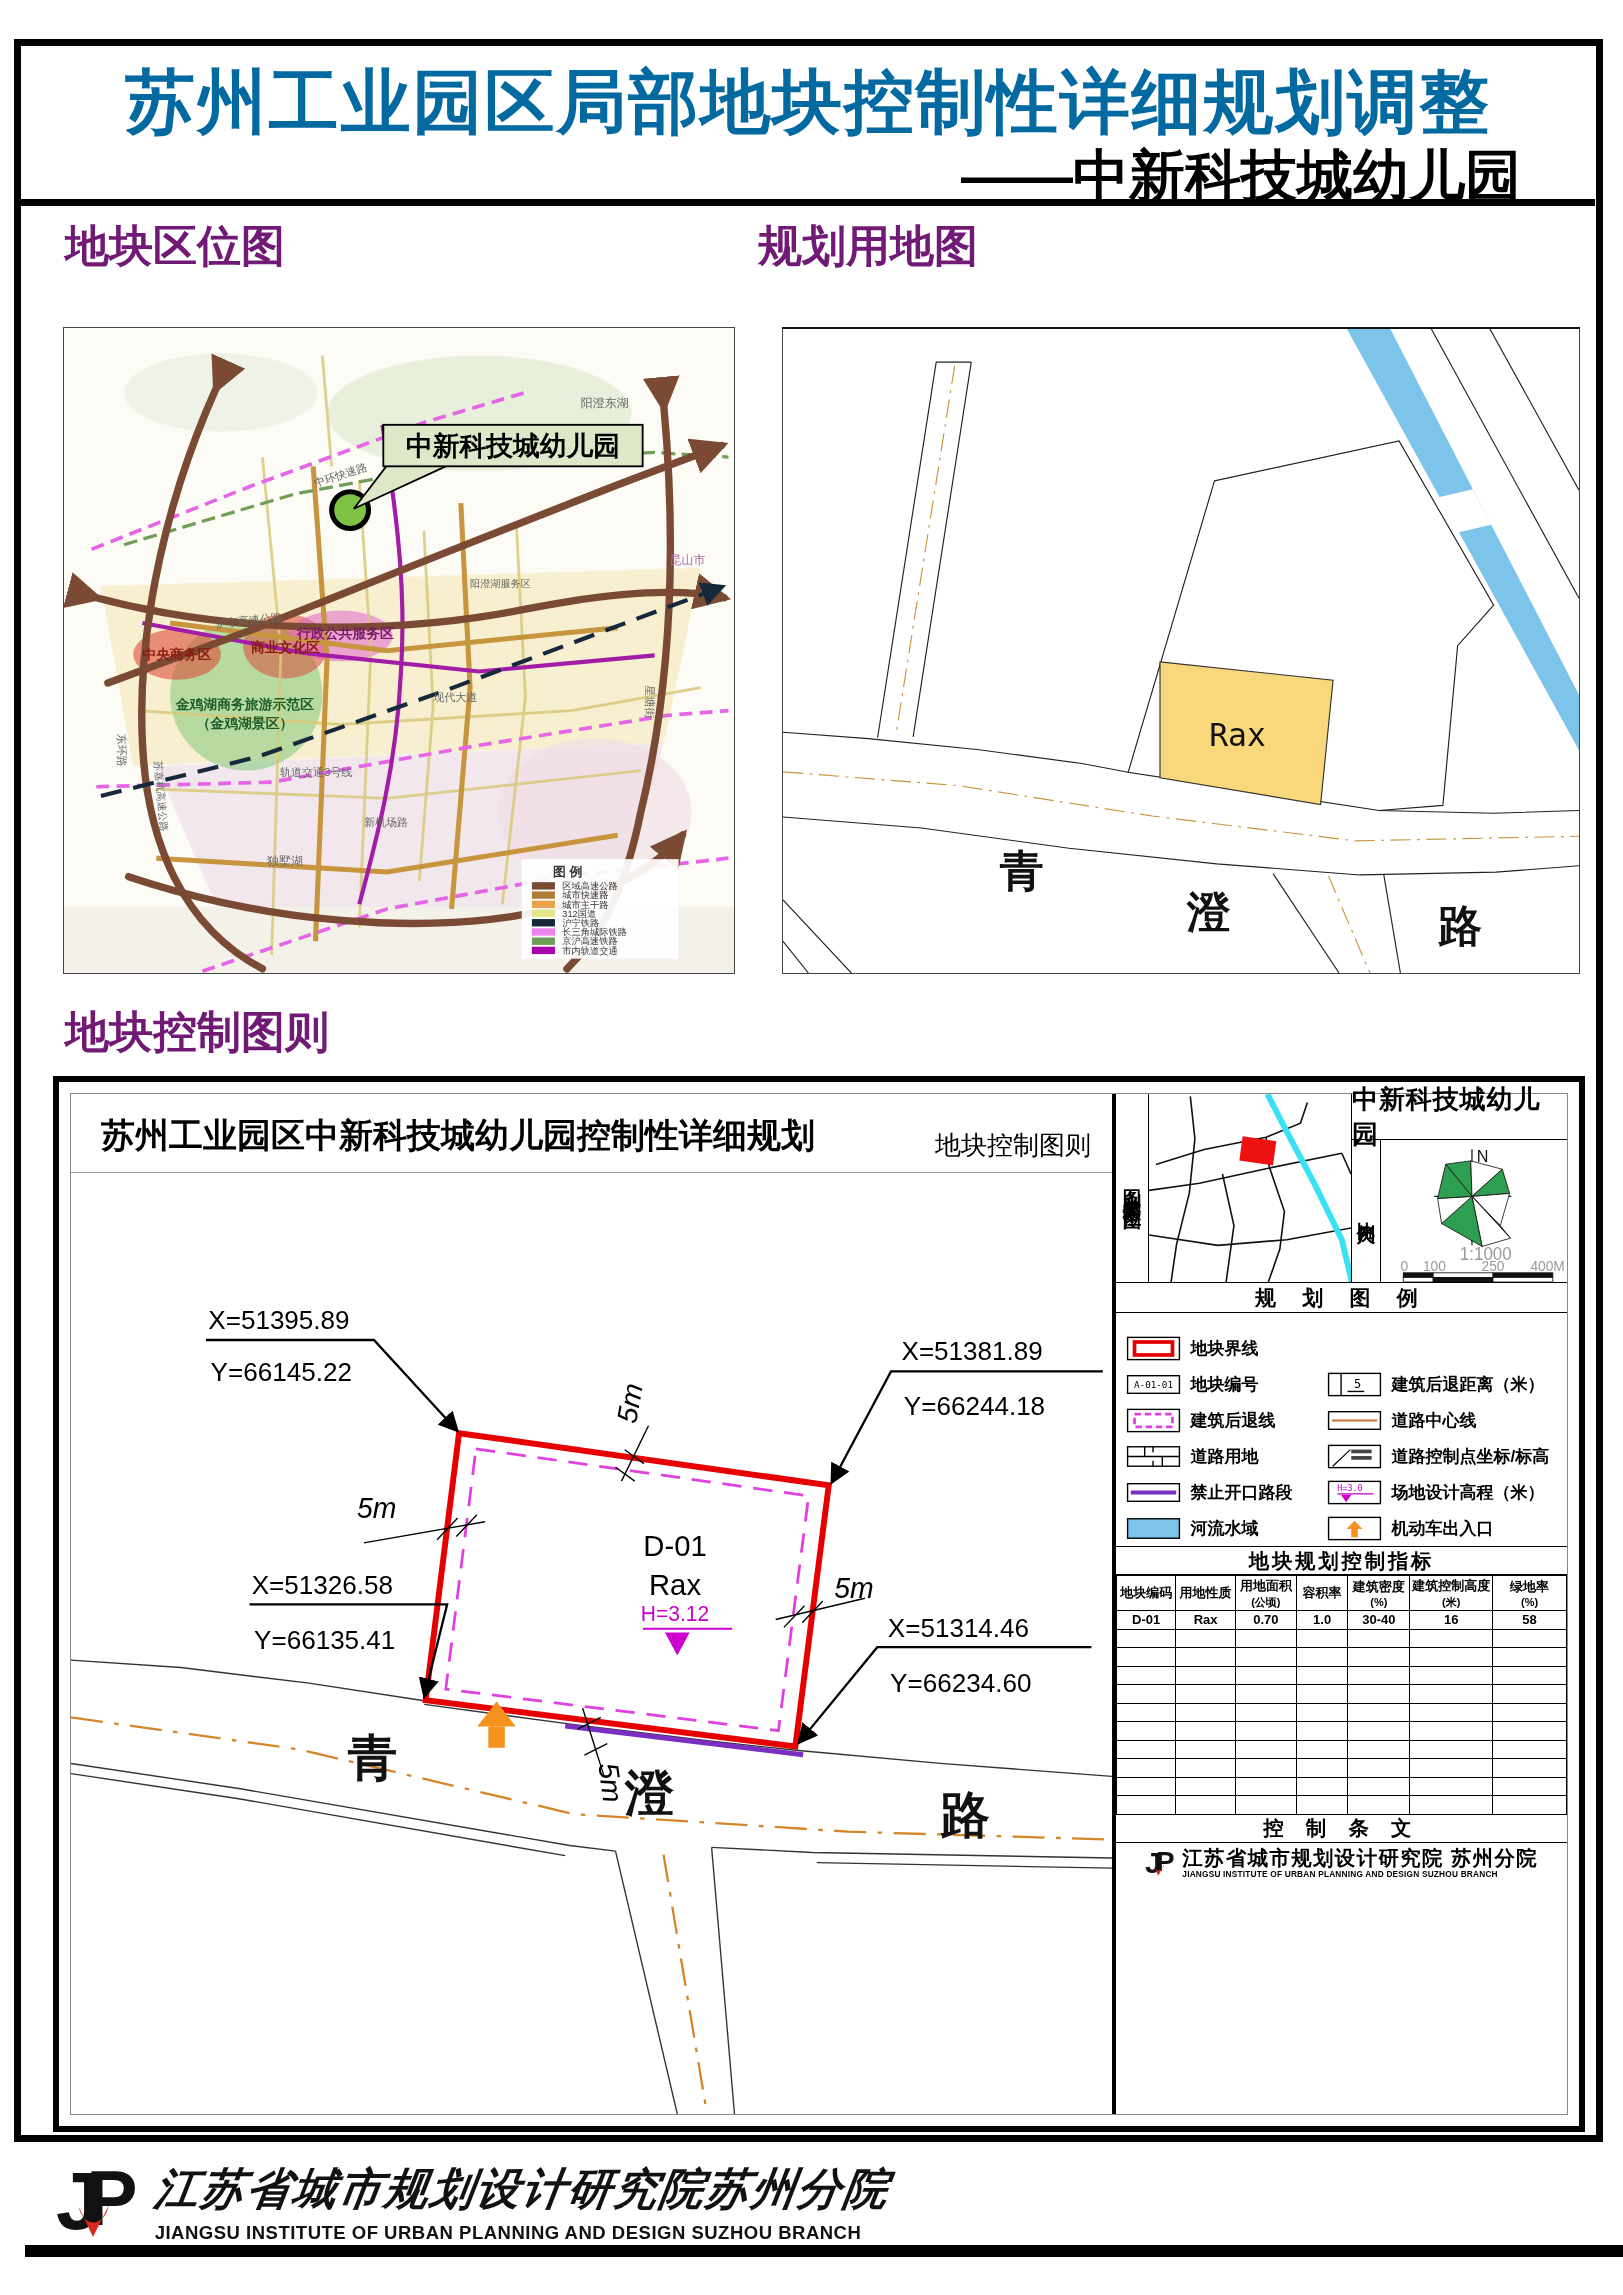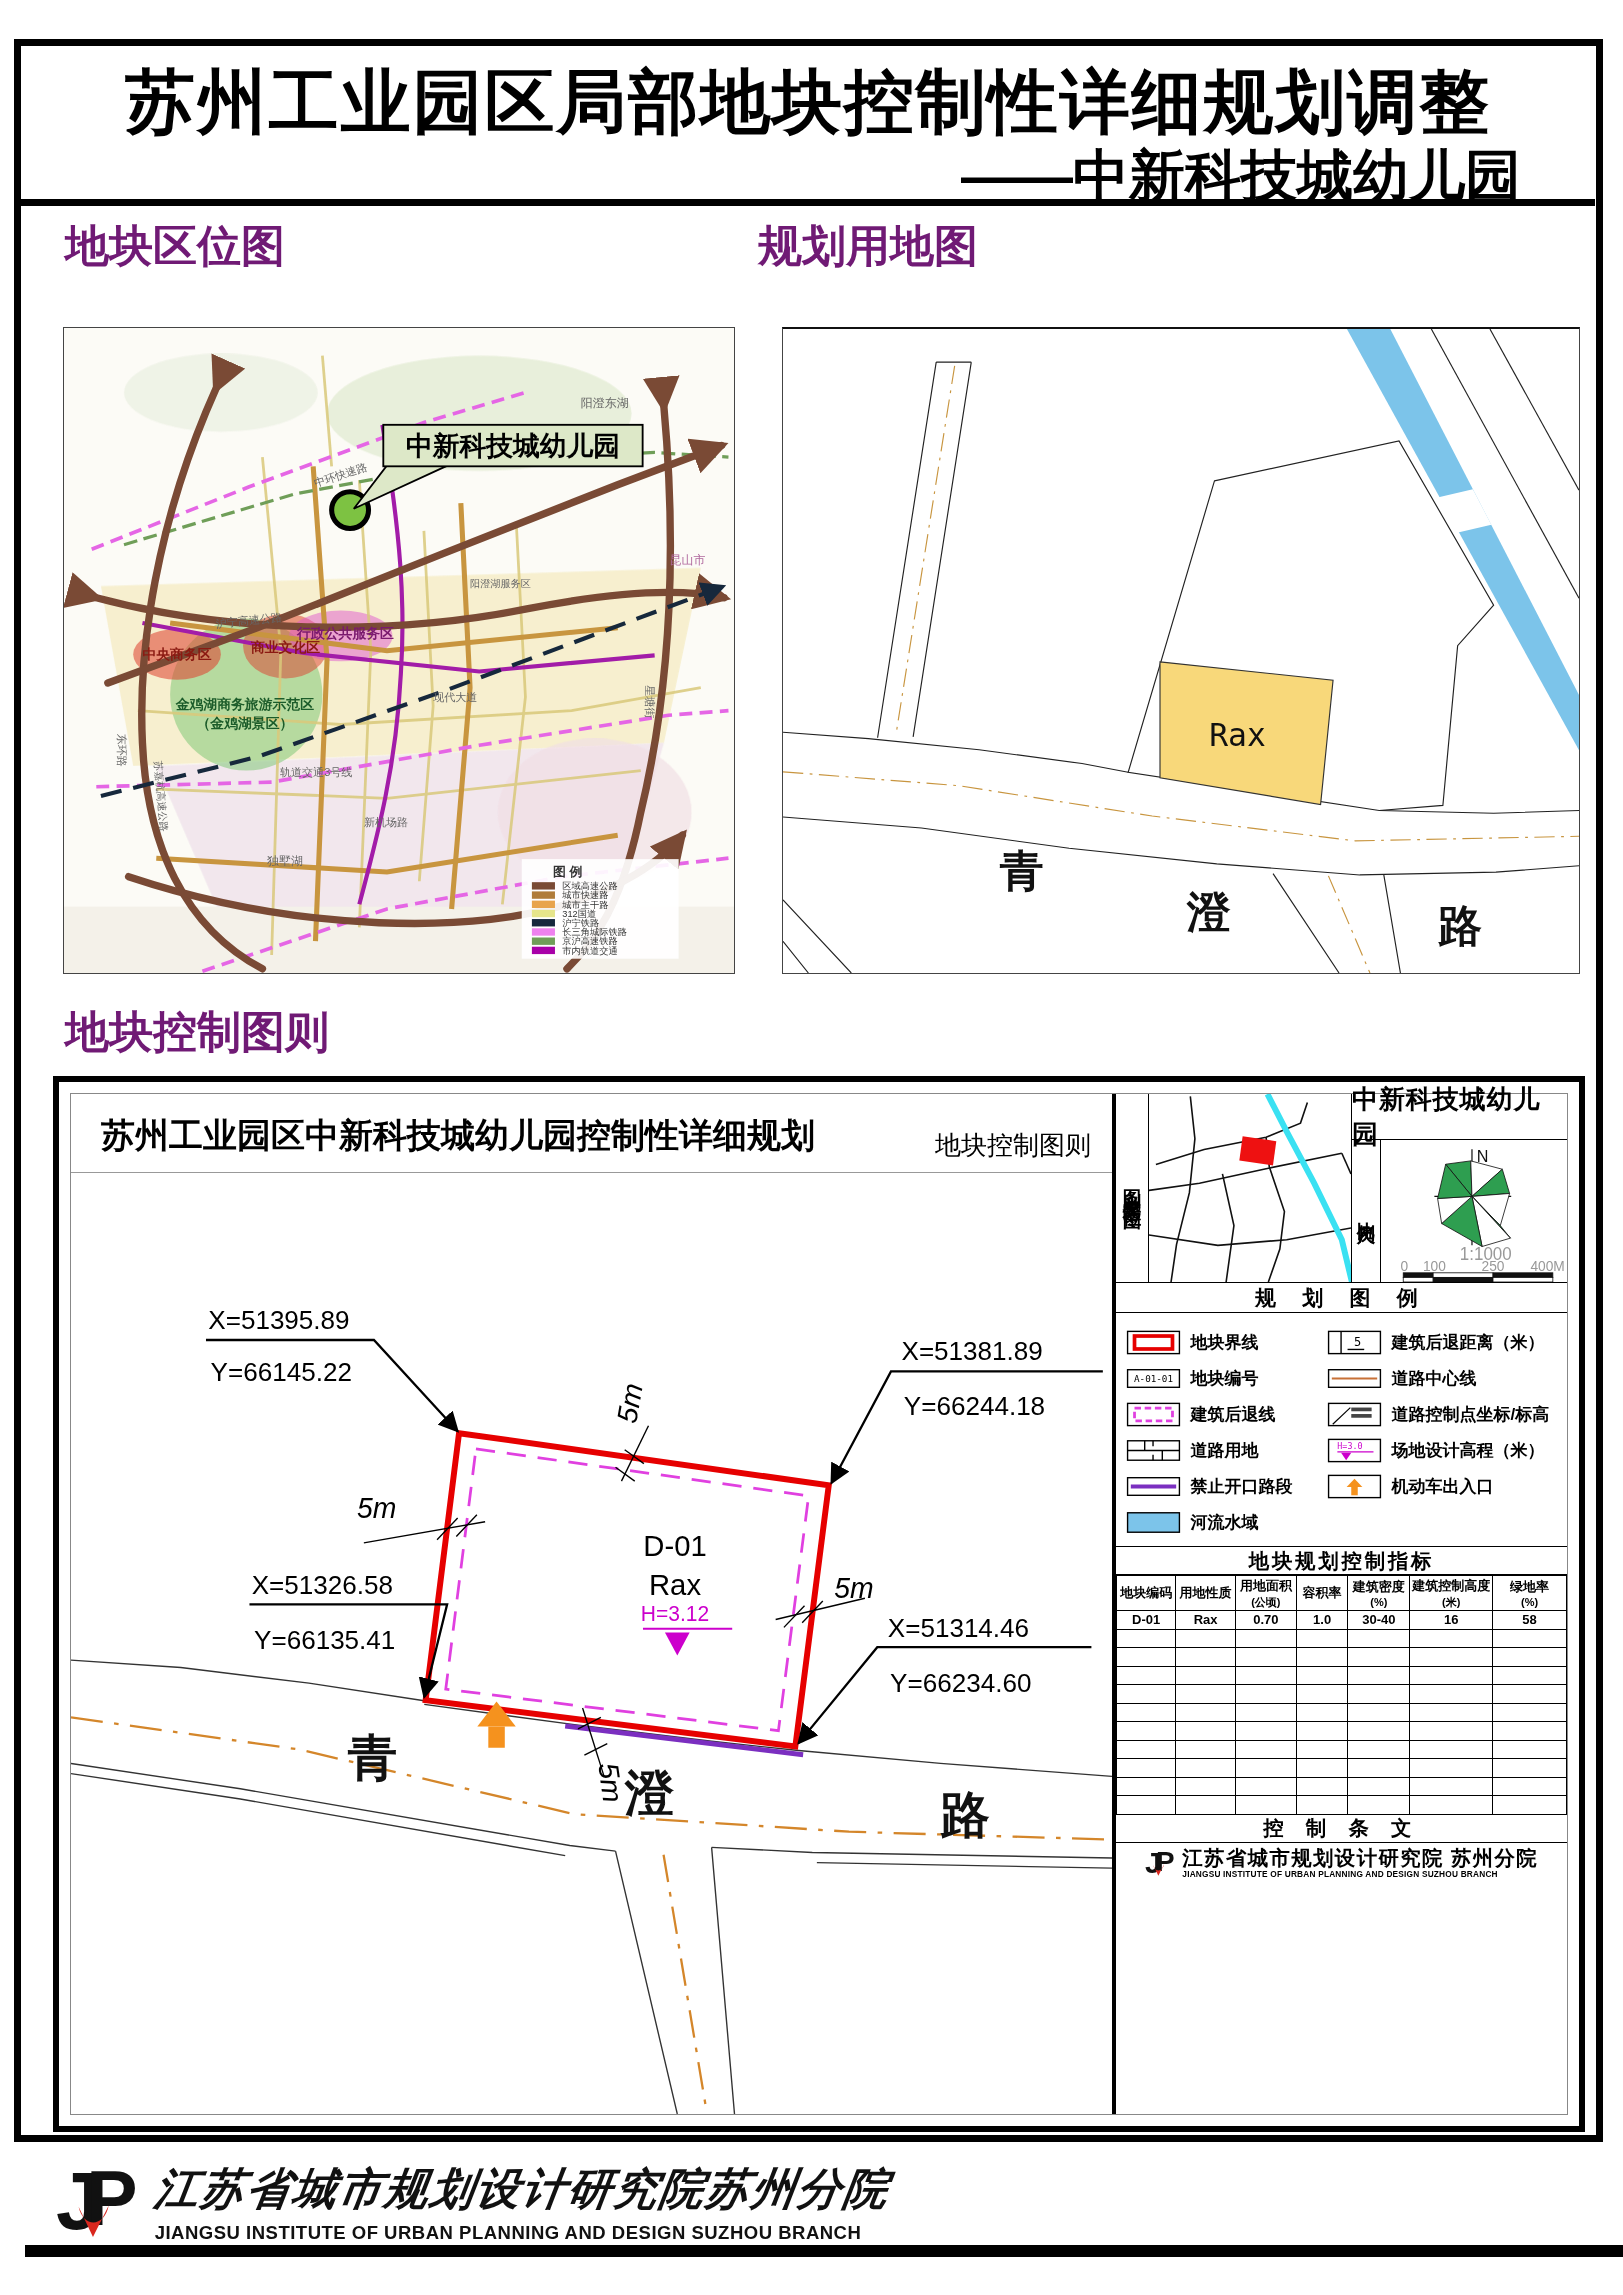--- a/index.html
+++ b/index.html
@@ -3,21 +3,21 @@
 <meta charset="utf-8">
 <style>
   * { margin:0; padding:0; box-sizing:border-box; }
   body { background:#888; font-family:"Liberation Sans", sans-serif; }
   .page { position:relative; width:1623px; height:2295px; background:#fff; overflow:hidden; }
 
   
   .frame { position:absolute; left:14px; top:39px; width:1589px; height:2103px; border:7.4px solid #000; background:#fff; }
   .title-divider { position:absolute; left:21px; top:199px; width:1574px; height:7.4px; background:#000; }
 
-  .title1 { position:absolute; left:21px; top:56px; width:1574px; text-align:center; font-size:70px; font-weight:bold; letter-spacing:1.9px; color:#000000; }
+  .title1 { position:absolute; left:21px; top:56px; width:1574px; text-align:center; font-size:70px; font-weight:bold; letter-spacing:1.9px; color:#0369a1; }
   .title2 { position:absolute; left:21px; top:139px; width:1574px; text-align:right; padding-right:74px; font-size:56px; font-weight:bold; color:#000; }
 
   .sec-label { position:absolute; font-size:44px; font-weight:bold; color:#701a75; }
   .sec-loc { left:65px; top:217px; }
   .sec-landuse { left:758px; top:217px; }
   .sec-control { left:65px; top:1003px; }
 
   .map-box { position:absolute; background:#fff; border:1.4px solid #444; }
   .map-left  { left:63px;  top:327px; width:672px; height:647px; }
   .map-right { left:782px; top:327px; width:798px; height:647px; border-top:2.8px solid #111; }
@@ -40,21 +40,21 @@
   .minimap svg { display:block; width:100%; height:100%; }
   .rpA-right { flex:1; display:flex; flex-direction:column; }
   .project-title { height:46px; border-bottom:1.4px solid #000; font-size:26px; font-weight:bold; display:flex; align-items:center; justify-content:center; letter-spacing:0.9px; }
   .compass-row { flex:1; display:flex; }
   .scale-strip { width:29px; font-size:18.5px; letter-spacing:2.8px; }
   .compass { flex:1; }
   .compass svg { display:block; width:100%; height:100%; }
 
   .rp-header { border-bottom:1.4px solid #000; display:flex; align-items:center; justify-content:center; font-weight:bold; }
   .rpB-header { height:30px; font-size:21px; letter-spacing:10.2px; }
-  .rpB-body { height:234px; border-bottom:1.9px solid #000; display:flex; padding:11px 4.6px 0 10.2px; }
+  .rpB-body { height:234px; border-bottom:1.9px solid #000; display:flex; padding:11px 4.6px 0 10.2px;align-items:flex-end; }
   .leg-col { display:flex; flex-direction:column; }
   .leg-col-l { width:201px; }
   .leg-col-r { flex:1; }
   .leg-item { display:flex; align-items:center; gap:9.3px; height:36px; }
   .leg-icon { width:55px; height:25px; flex:none; }
   .leg-icon svg { display:block; width:100%; height:100%; }
   .leg-label { font-size:17px; font-weight:bold; white-space:nowrap; }
 
   .rpC-header { height:28px; font-size:20.4px; letter-spacing:2.8px; }
   table.ind { width:100%; border-collapse:collapse; table-layout:fixed; }

